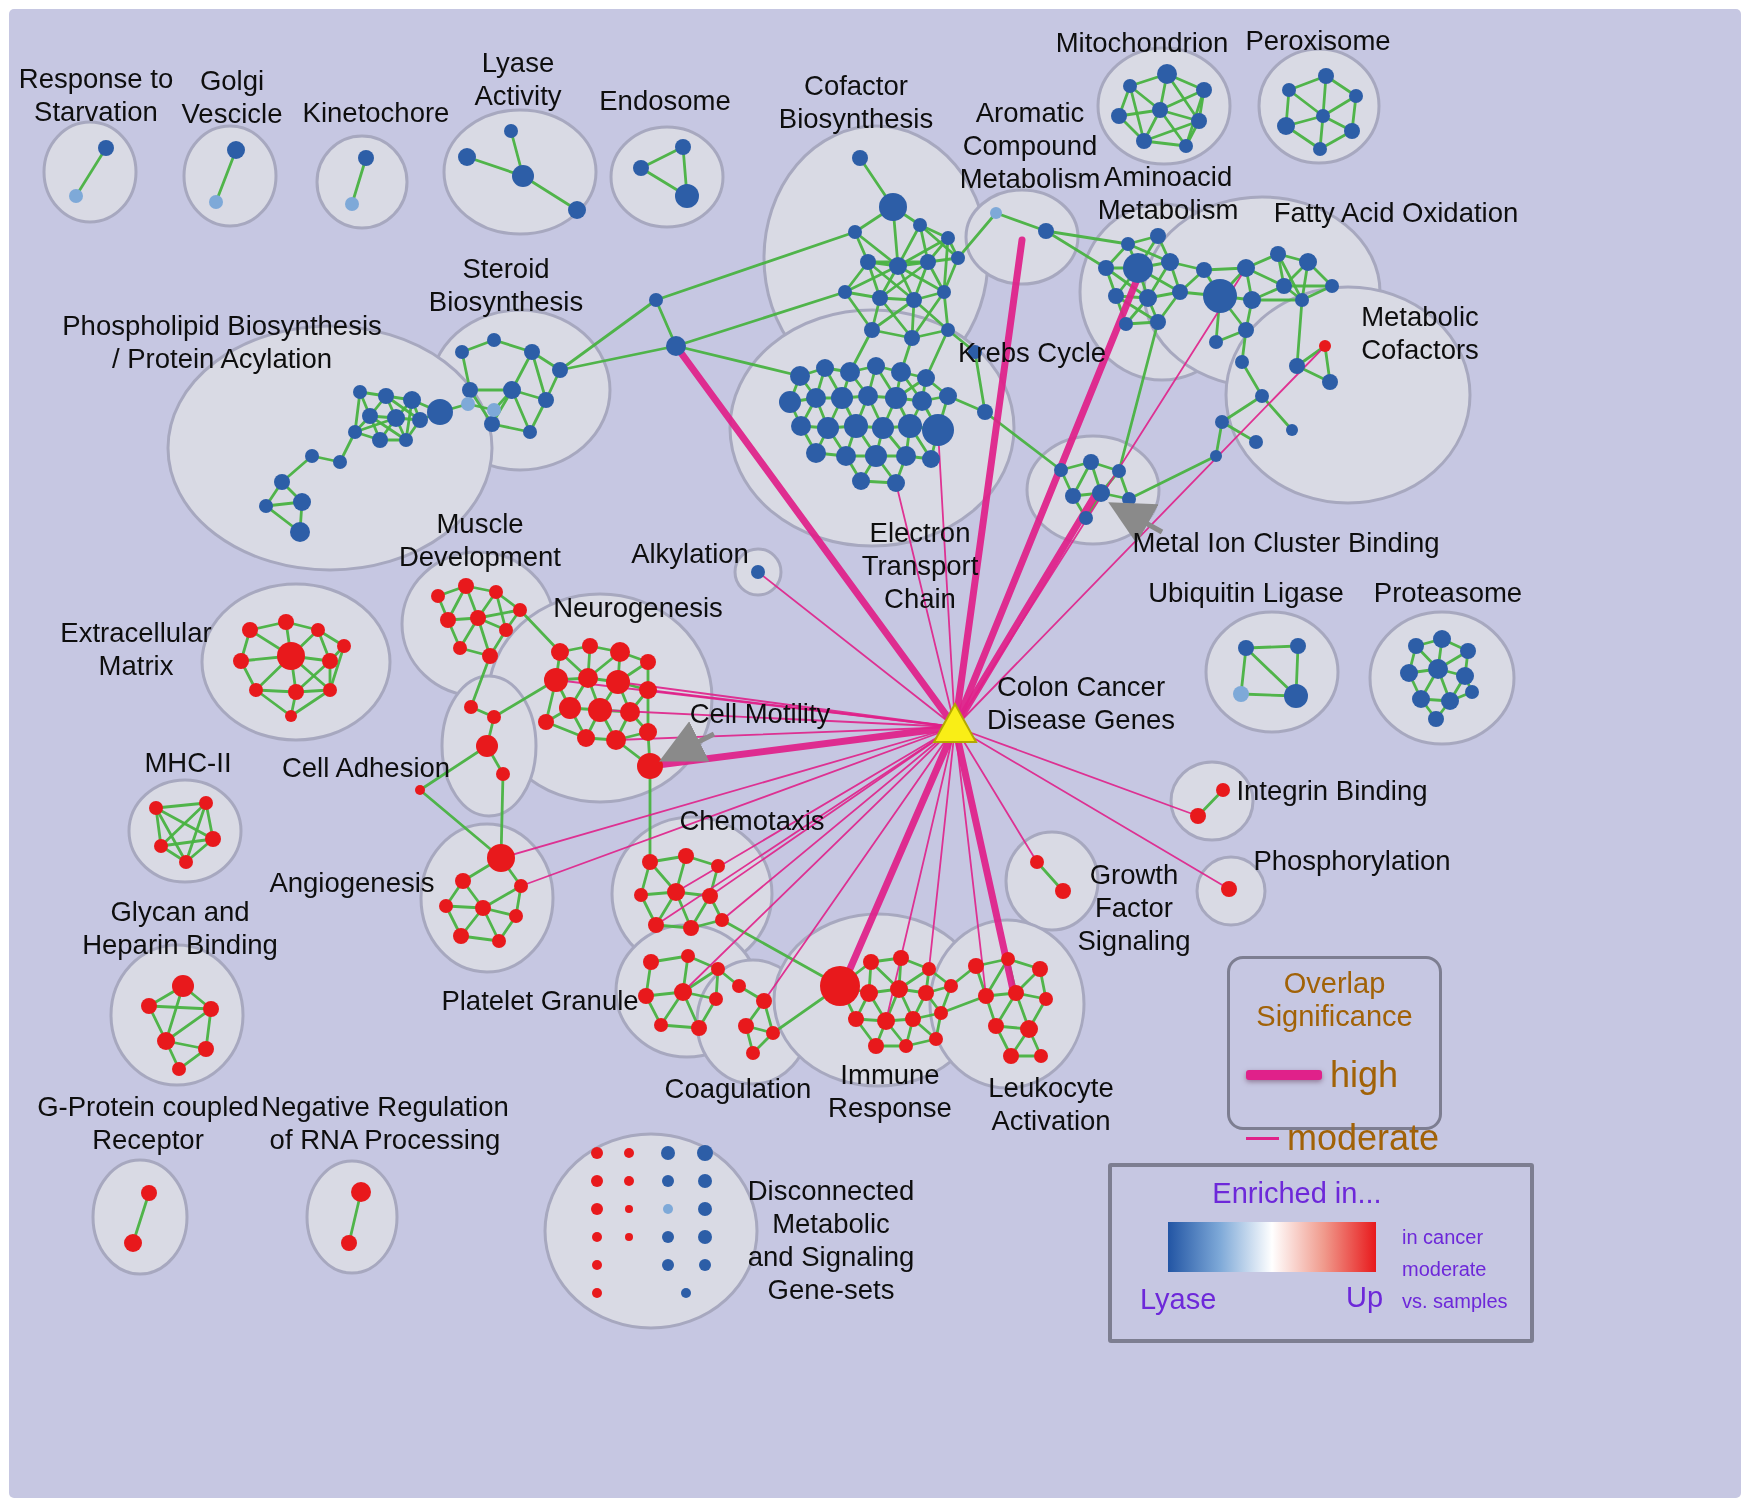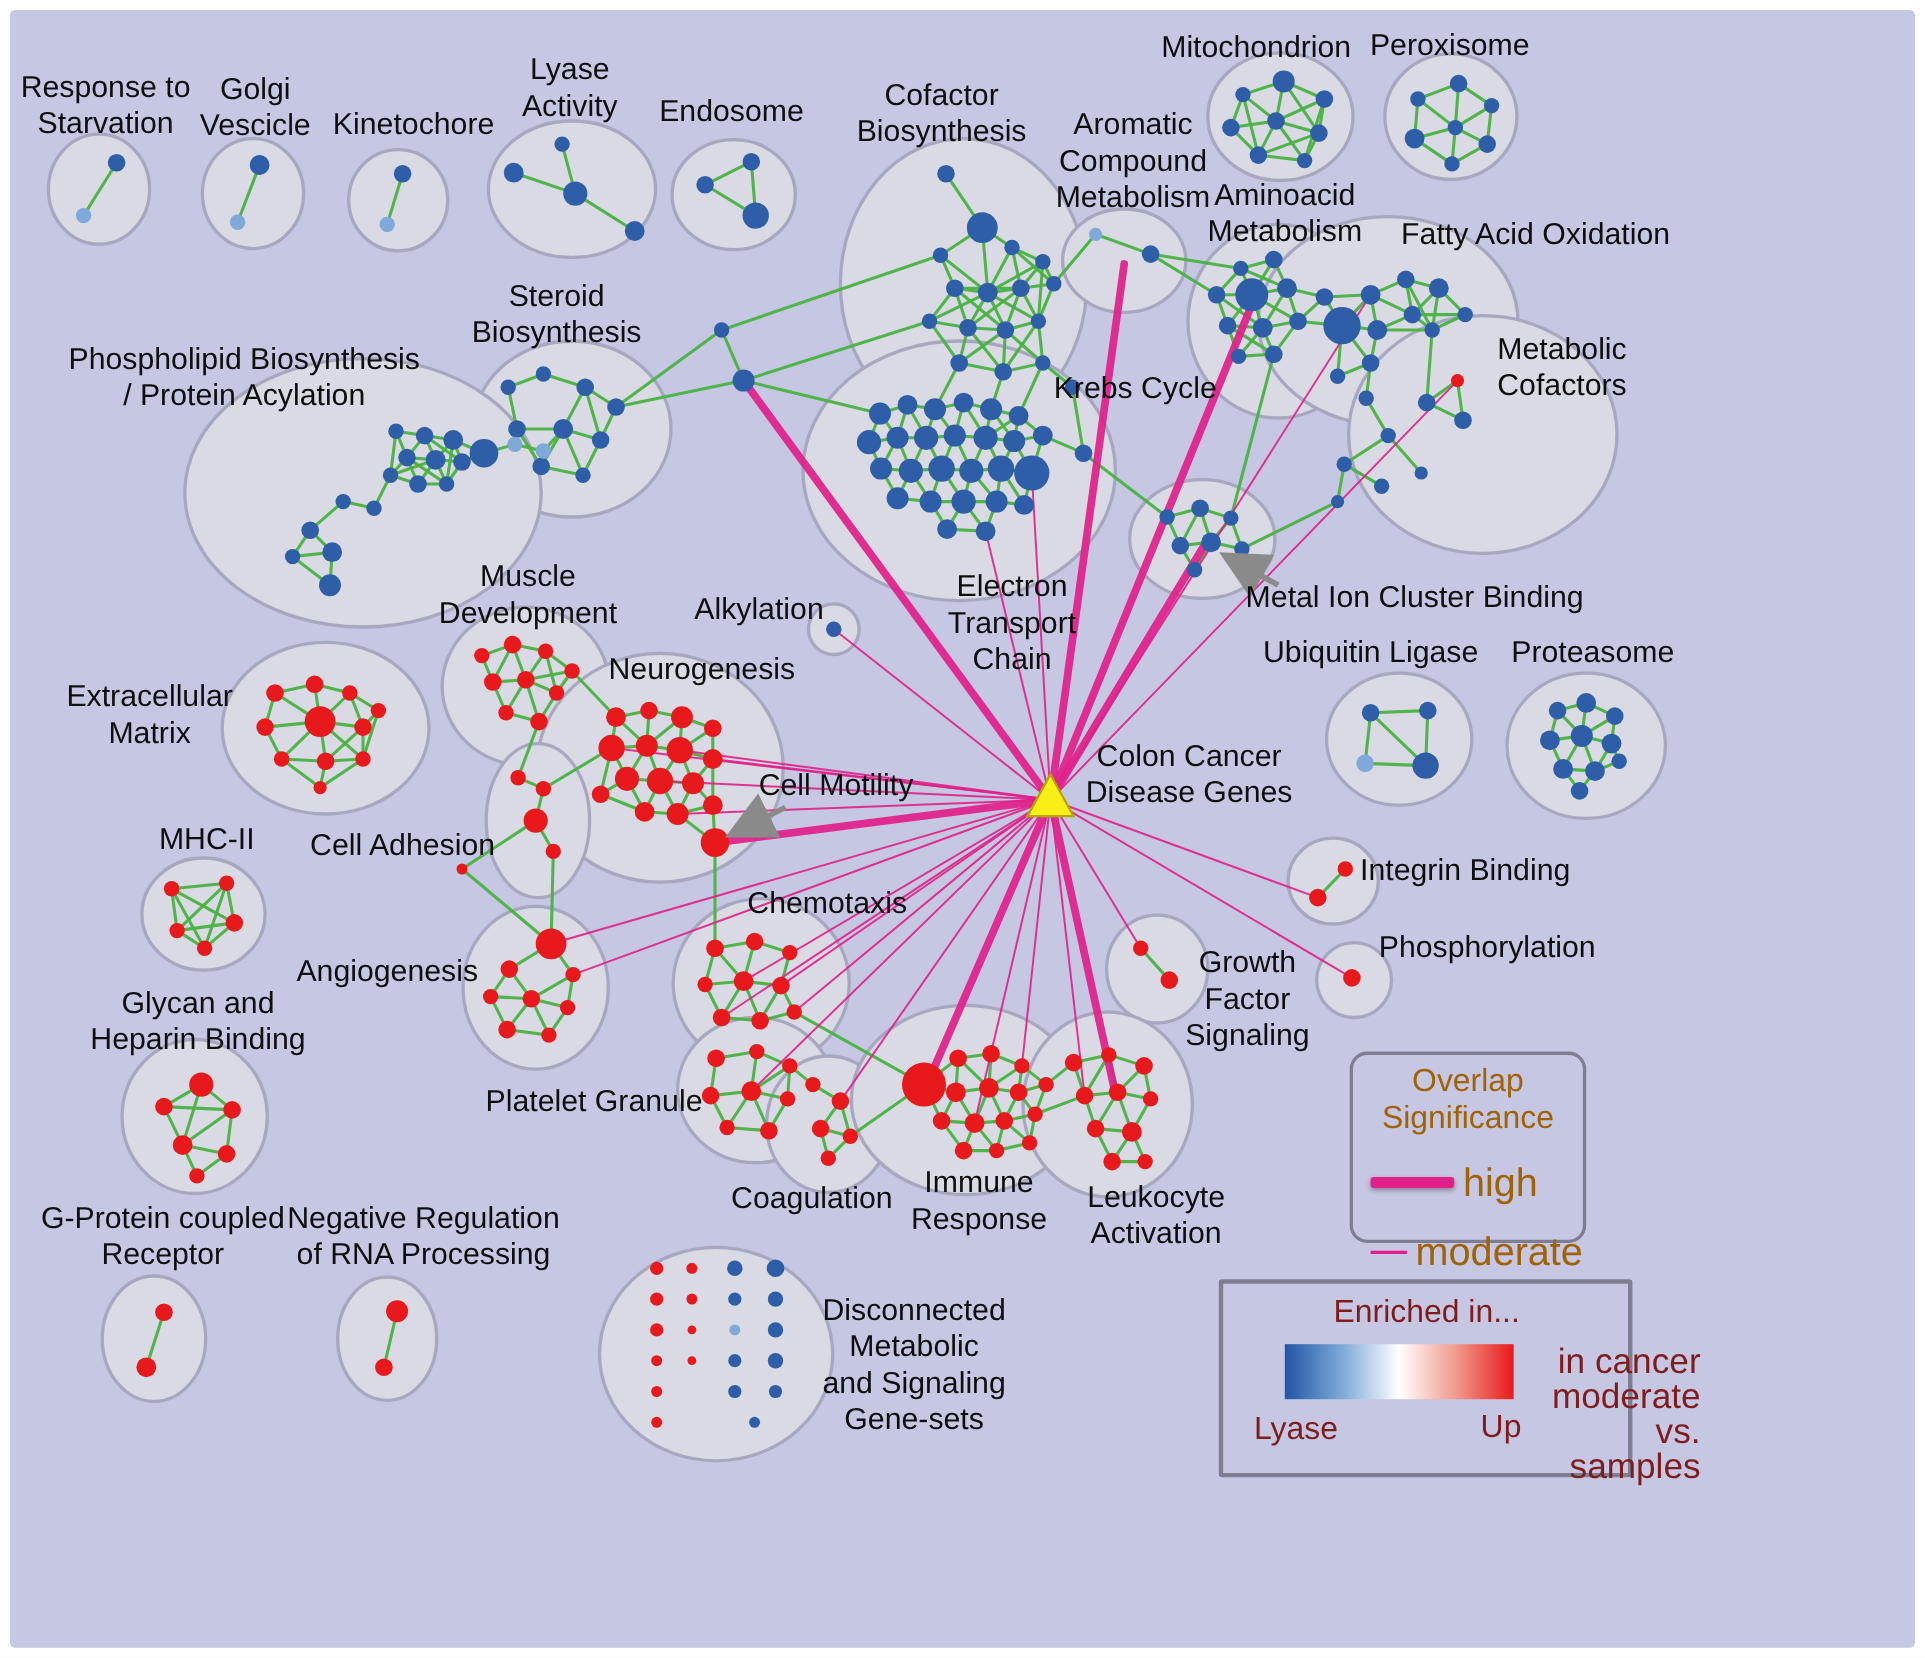--- a/index.html
+++ b/index.html
@@ -6,27 +6,27 @@
   .figure{position:relative;width:1750px;height:1507px;background:#ffffff;overflow:hidden;}
   .canvas{position:absolute;left:9px;top:9px;width:1732px;height:1489px;background:var(--bg,#c6c7e2);border-radius:5px;}
   svg.net{position:absolute;left:0;top:0;}
   svg.net text{font-family:"Liberation Sans",sans-serif;font-size:27.5px;fill:#0e0e0e;}
   .legend-overlap{position:absolute;left:1227px;top:956px;width:215px;height:174px;border:3.5px solid var(--legend-border,#7d7e91);
     border-radius:16px;box-sizing:border-box;color:#a16207;}
   .lo-title{text-align:center;margin-top:8px;font-size:29px;line-height:33px;}
   .lo-row{display:flex;align-items:center;gap:8px;margin:21px 0 0 16px;font-size:36px;}
   .lo-line-high{width:76px;height:10px;background:var(--magenta,#e0218a);border-radius:3px;box-shadow:0 2px 5px rgba(100,60,90,.55);}
   .lo-line-mod{width:76px;height:3px;background:var(--magenta,#e0218a);}
-  .legend-enriched{position:absolute;left:1108px;top:1163px;width:376px;height:180px;border:4px solid var(--legend-border,#7d7e91);
-    border-radius:3px;box-sizing:border-box;color:#7f1d1d;}
+  .legend-enriched{position:absolute;left:1108px;top:1163px;width:426px;height:180px;border:4px solid var(--legend-border,#7d7e91);
+    border-radius:3px;box-sizing:border-box;color:#6d28d9;}
   .le-title{position:absolute;left:40px;top:10px;width:290px;text-align:center;font-size:29px;}
   .le-bar{position:absolute;left:56px;top:55px;width:208px;height:50px;}
   .le-down{position:absolute;left:28px;top:116px;font-size:29px;}
   .le-up{position:absolute;left:234px;top:114px;font-size:29px;}
-  .le-right{position:absolute;left:274px;top:54px;width:160px;text-align:right;font-size:32px;line-height:32px;}
+  .le-right{position:absolute;left:290px;top:54px;width:160px;text-align:left;font-size:20px;line-height:32px;}
 </style>
 </head>
 <body>
 
 <div class="figure">
   <div class="canvas"></div>
 
   <svg class="net" id="net" width="1750" height="1507" viewBox="0 0 1750 1507">
     <defs>
       <marker id="arrowhead" markerWidth="9" markerHeight="9" refX="7" refY="4.5" orient="auto">

